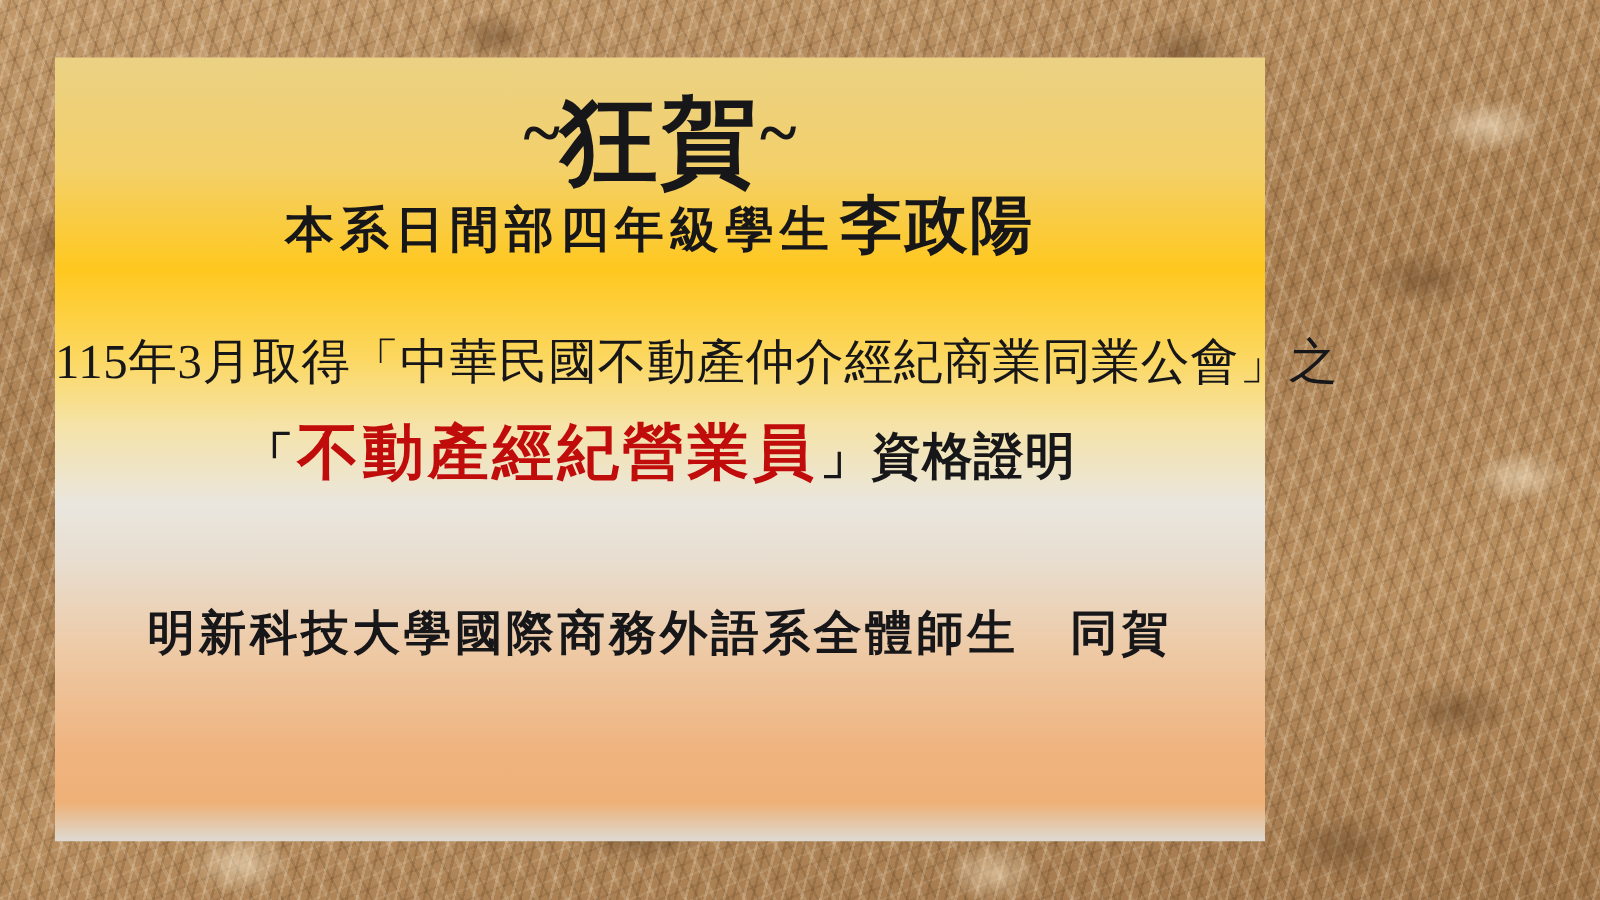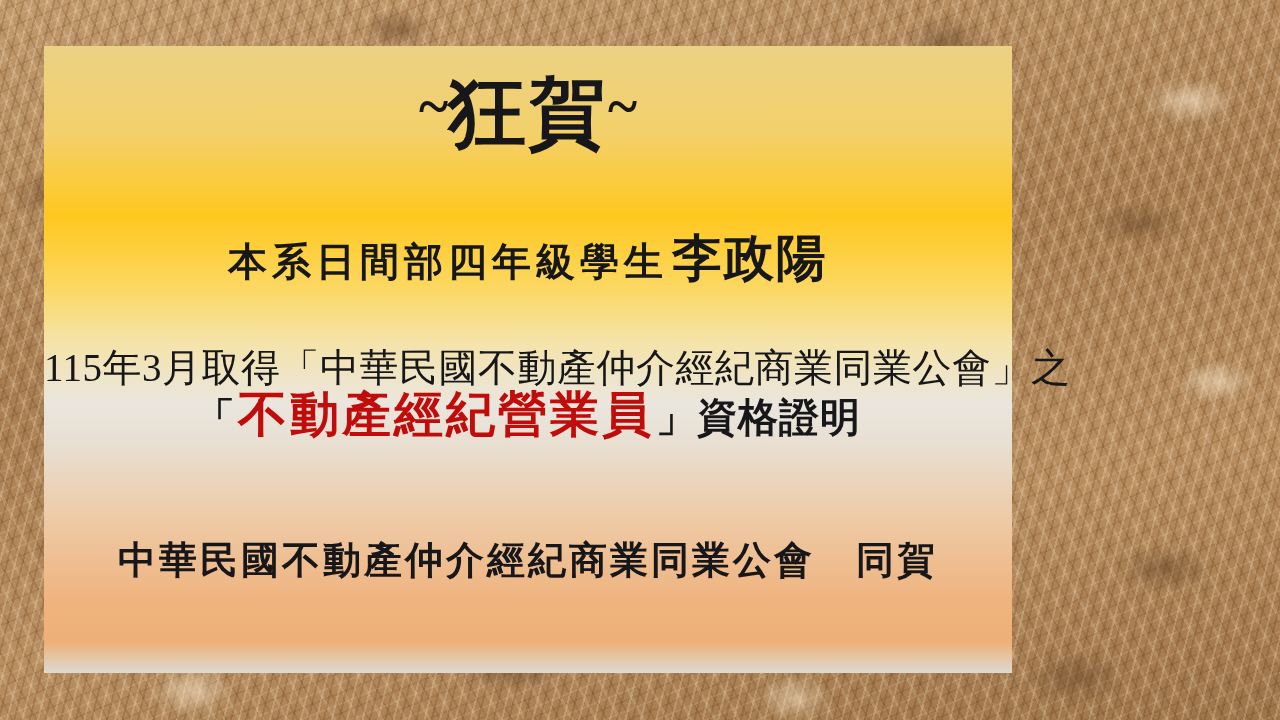--- a/index.html
+++ b/index.html
@@ -108,39 +108,39 @@
   }
   #headline .tilde {
     font-size: 56px;
     vertical-align: 12px;
     letter-spacing: 0;
     display: inline-block;
     transform: translateY(-2px);
   }
 
   #student-line {
-    margin-top: 78px;
     font-size: 39px;
     font-weight: 700;
     letter-spacing: 5px;
   }
   #student-line .student-name {
     font-size: 50px;
     letter-spacing: 2px;
     margin-left: 4px;
   }
 
   #cert-org-line {
     margin-top: 64px;
     font-size: 39px;
     font-weight: 400;
     letter-spacing: 0.5px;
   }
 
   #cert-title-line {
+    margin-top: 25px;
     font-size: 40px;
     font-weight: 600;
     letter-spacing: 1px;
   }
   #cert-title-line .cert-highlight {
     color: #c10c0c;
     font-size: 49px;
     font-weight: 700;
     letter-spacing: 3px;
     margin: 0 2px;
@@ -167,15 +167,15 @@
   <div class="line" id="student-line">
     <span>本系日間部四年級學生</span><span class="student-name">李政陽</span>
   </div>
 
   <div class="line" id="cert-org-line">115年3月取得「中華民國不動產仲介經紀商業同業公會」之</div>
 
   <div class="line" id="cert-title-line">
     <span>「</span><span class="cert-highlight">不動產經紀營業員</span><span>」</span><span>資格證明</span>
   </div>
 
-  <div class="line" id="signature-line">中華民國不動產仲介經紀商業同業公會　同賀</div>
+  <div class="line" id="signature-line">明新科技大學國際商務外語系全體師生　同賀</div>
 
 </div>
 
 </body></html>

